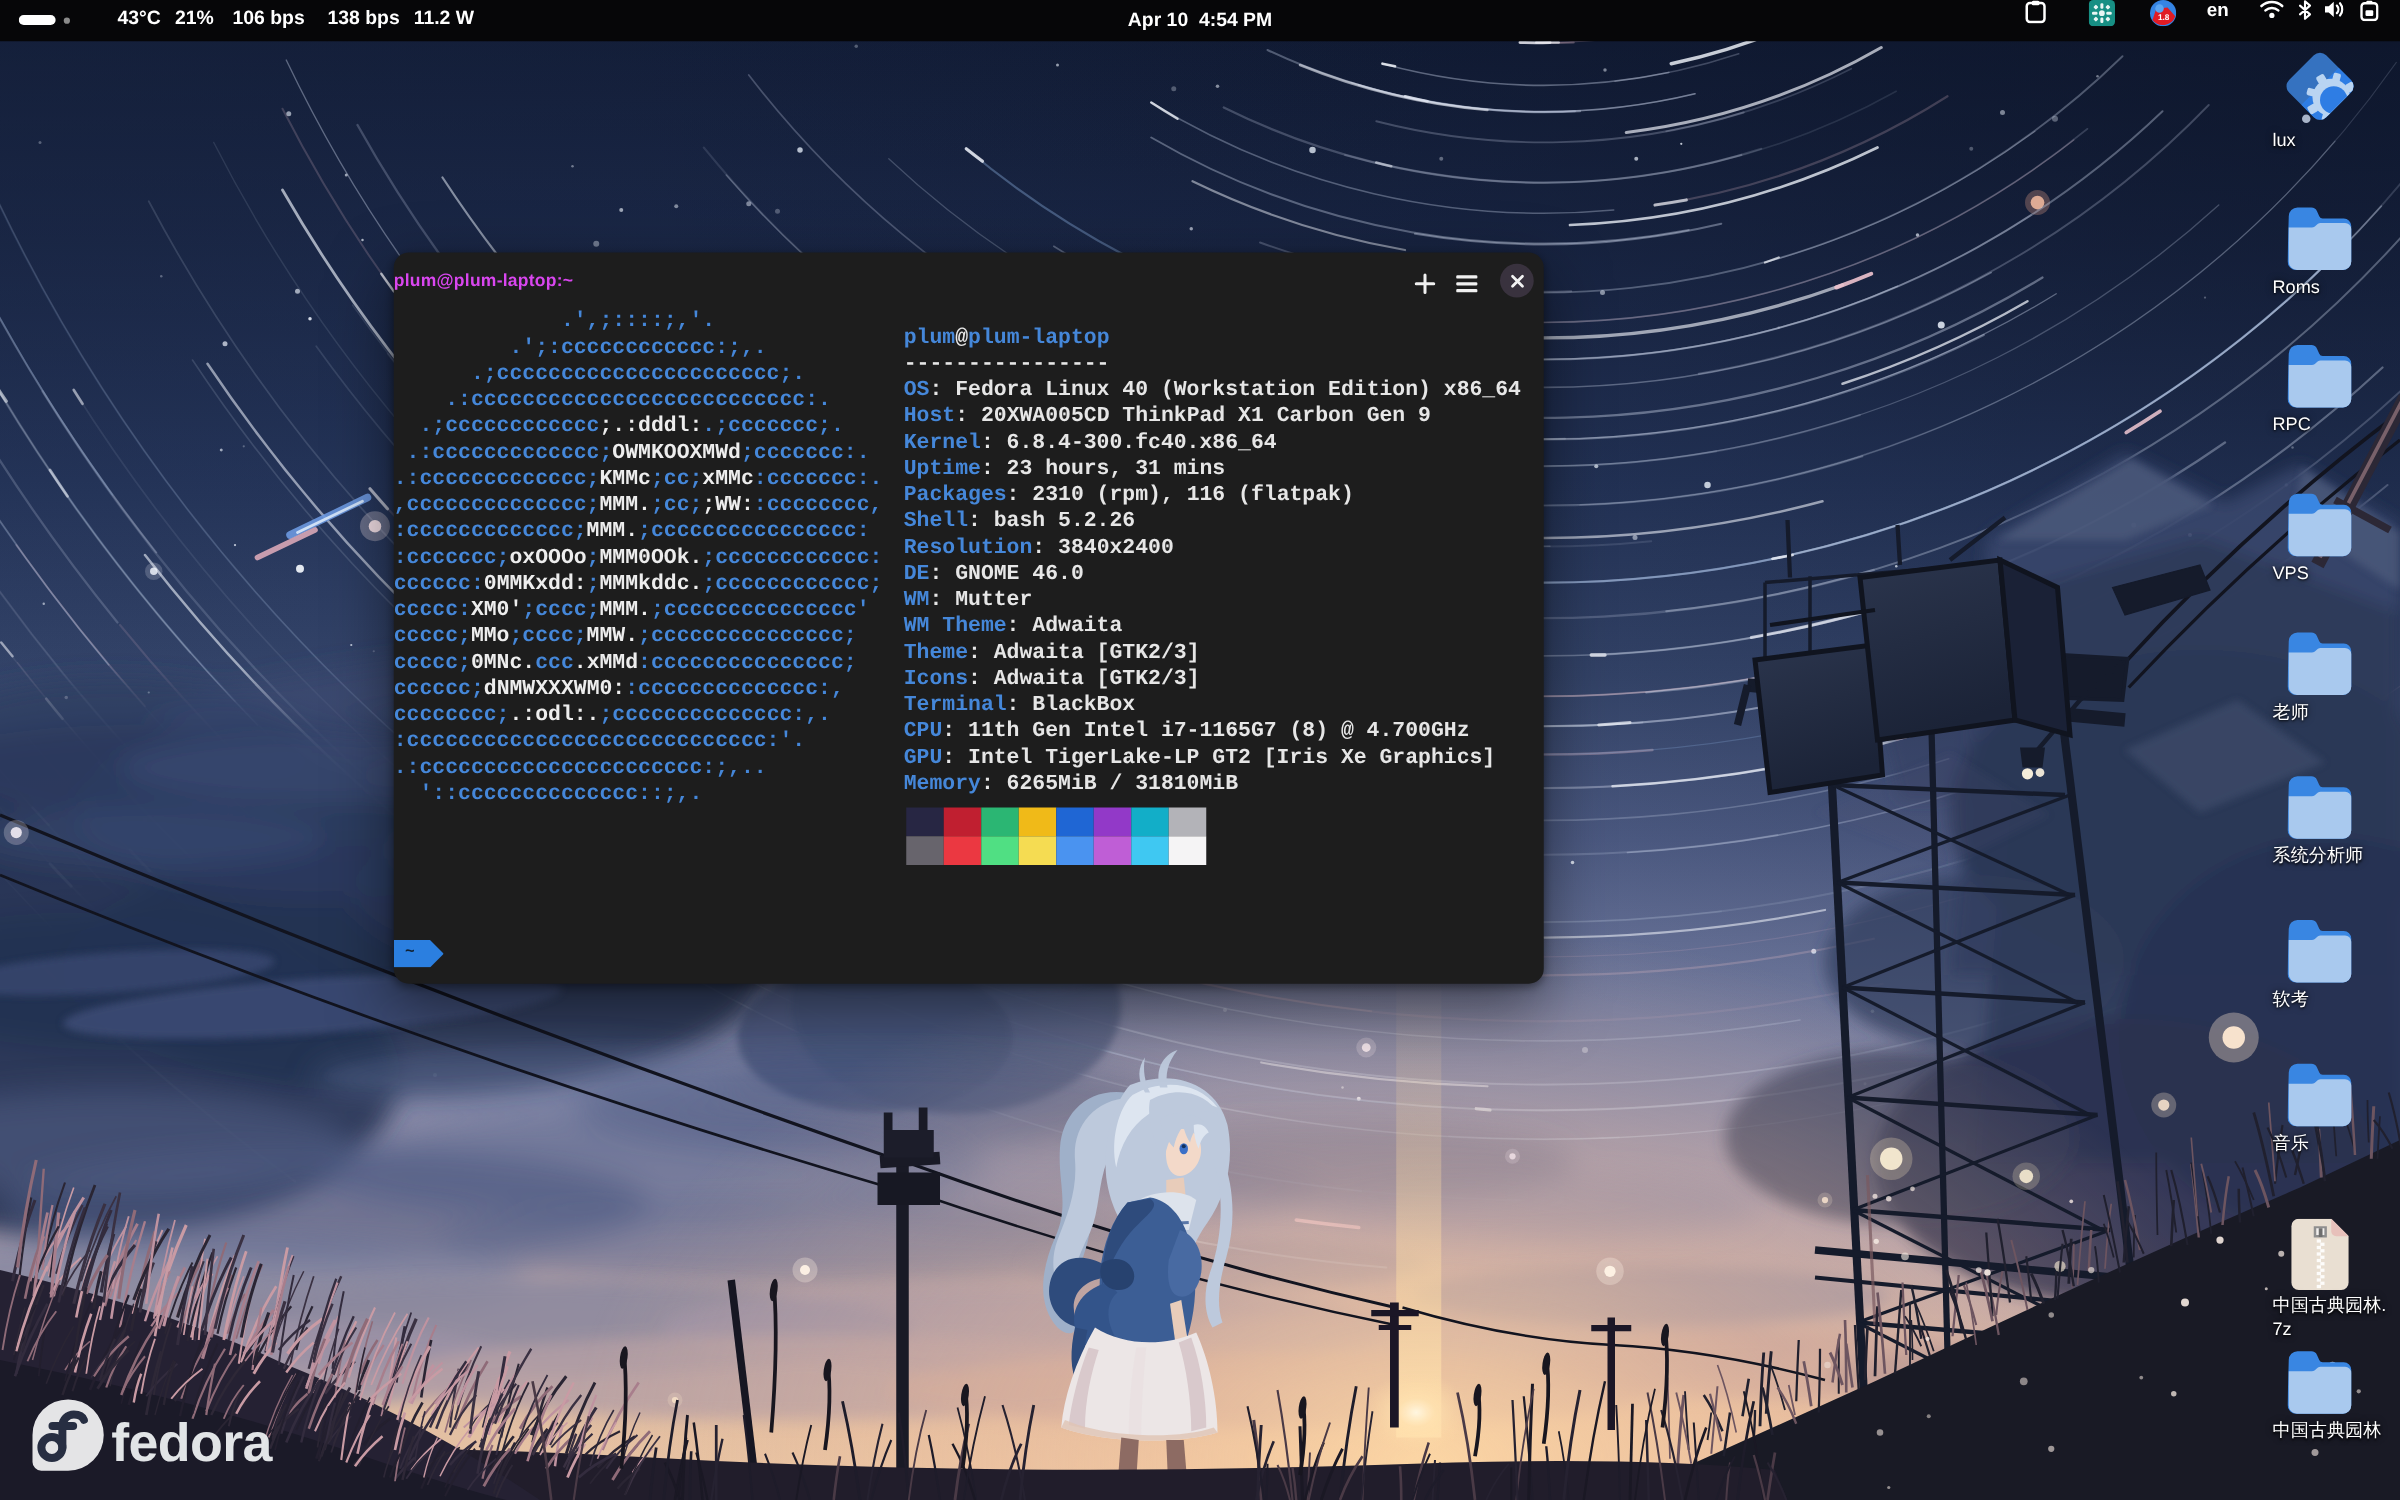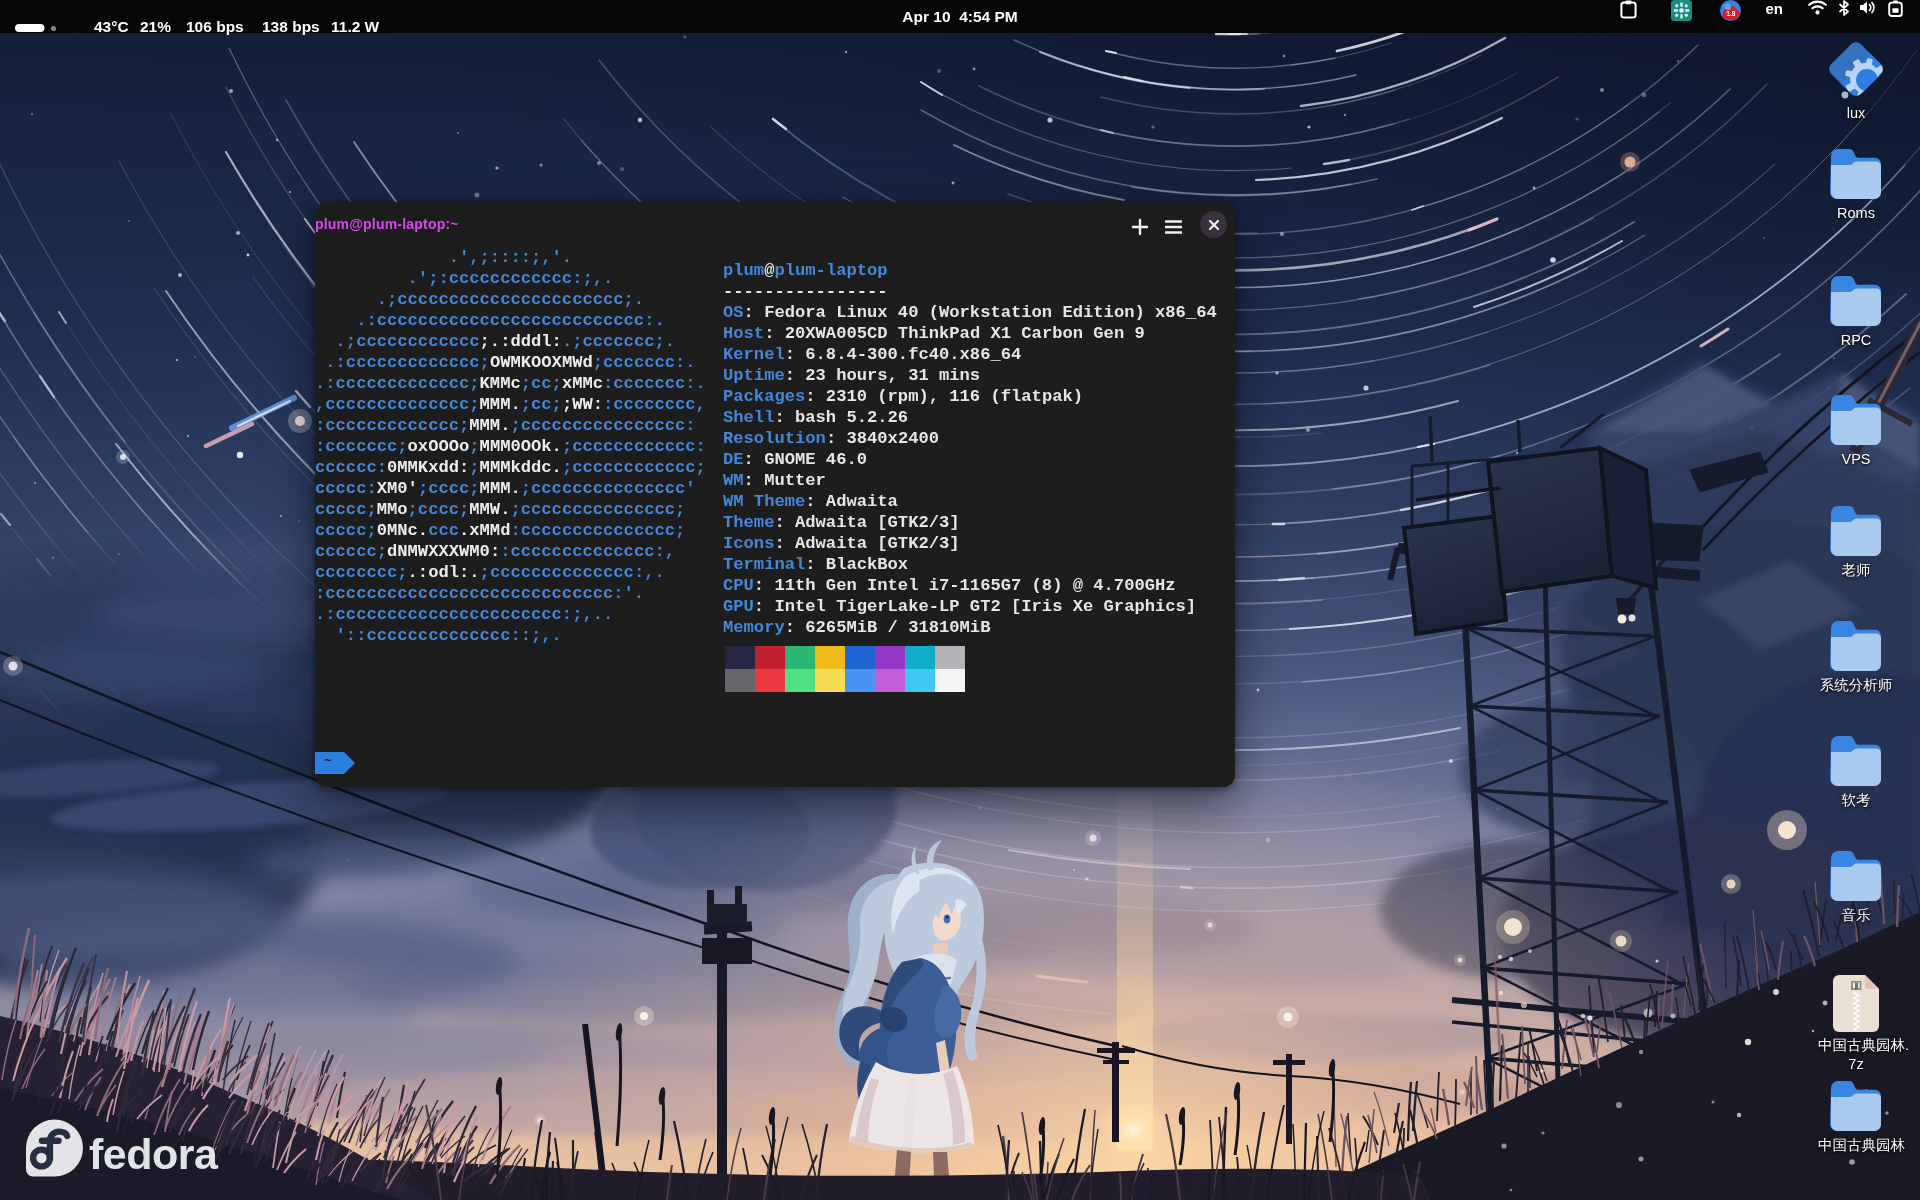--- a/index.html
+++ b/index.html
@@ -20,31 +20,31 @@
 .mono .v { color:#e6e6e6; }
 .pal { position:absolute; left:410px; top:444px; }
 .pal div { height:23px; font-size:0; }
 .pal i { display:inline-block; width:30px; height:23px; }
 .prompt { position:absolute; left:0; top:550px; width:40px; height:22px; background:#2b7fe0;
   clip-path:polygon(0 0, 29px 0, 40px 11px, 29px 22px, 0 22px); }
 .prompt span { position:absolute; left:9px; top:2px; color:#123; font-family:"Liberation Mono",monospace; font-size:13px; font-weight:bold; }
 
 
 .icons { position:absolute; left:1818px; top:0; width:76px; }
-.icn { position:absolute; left:0; width:76px; text-align:center; }
+.icn { position:absolute; left:0; width:76px; }
 .ig { height:53px; display:flex; align-items:flex-end; justify-content:center; }
 .ig.lx { height:60px; }
 .ig.sz { height:58px; }
 .icn .lbl { margin-top:4px; color:#fff; font-size:14.5px; line-height:19px;
   text-shadow:0 1px 2px rgba(0,0,0,.95), 0 0 6px rgba(0,0,0,.75); white-space:nowrap; }
 
 
 .topbar { position:absolute; left:0; top:0; width:1920px; height:33px; background:#060608;
   color:#fff; font-size:15.5px; font-weight:bold; z-index:5; }
-.tb-l { position:absolute; left:0; top:12px; height:18px; width:500px;padding-left:20px; }
+.tb-l { position:absolute; left:0; top:0; height:18px; width:500px;padding-left:20px; }
 .tb-l .ti { position:absolute; top:6px; }
 .dot { position:absolute; left:50.5px; top:13.7px; width:5.5px; height:5.5px; border-radius:50%; background:#8a8a8a; }
 .tb-c { position:absolute; left:0; right:0; top:0; height:33px; display:flex; align-items:center; justify-content:center; }
 .tb-r { position:absolute; right:17px; top:0; height:33px; display:flex; }
 .tb-r svg { display:block; }
 .en { font-size:15px; }
 </style></head>
 <body>
 <div class="stage">
 <svg width="1920" height="1200" viewBox="0 0 1920 1200" style="position:absolute;left:0;top:0">
@@ -1301,21 +1301,21 @@
                   <rect x="49" y="24" width="7" height="7" rx="1.5" transform="rotate(45 52 28)"></rect>
                   <rect x="25" y="49" width="7" height="7" rx="1.5" transform="rotate(45 28 52)"></rect>
                 </g>
               </g>
               <circle cx="42" cy="42" r="11" fill="#2e7de4"></circle>
             </g>
           </svg>
         </div>
         <div class="lbl">lux</div>
       </div>
-<div class="icn" style="top:147px">
+<div class="icn" style="top:164px">
         <div class="ig">
           <svg width="52" height="52" viewBox="0 0 52 52">
             <path d="M1 8 a7 7 0 0 1 7 -7 h11 a5 5 0 0 1 4.6 3 l1.8 4 a3 3 0 0 0 2.8 1.8 h16.8 a6 6 0 0 1 6 6 v28.2 a7 7 0 0 1 -7 7 h-37 a7 7 0 0 1 -7 -7 Z" fill="#3986e2"></path>
             <path d="M1 17 h18.5 c3.6 0 3.4 -3.6 7 -3.6 h19.5 a5 5 0 0 1 5 5 v26 a6.6 6.6 0 0 1 -6.6 6.6 h-36.8 a6.6 6.6 0 0 1 -6.6 -6.6 Z" fill="#a9c9ee"></path>
           </svg>
         </div>
         <div class="lbl">Roms</div>
       </div>
 <div class="icn" style="top:274px">
         <div class="ig">

